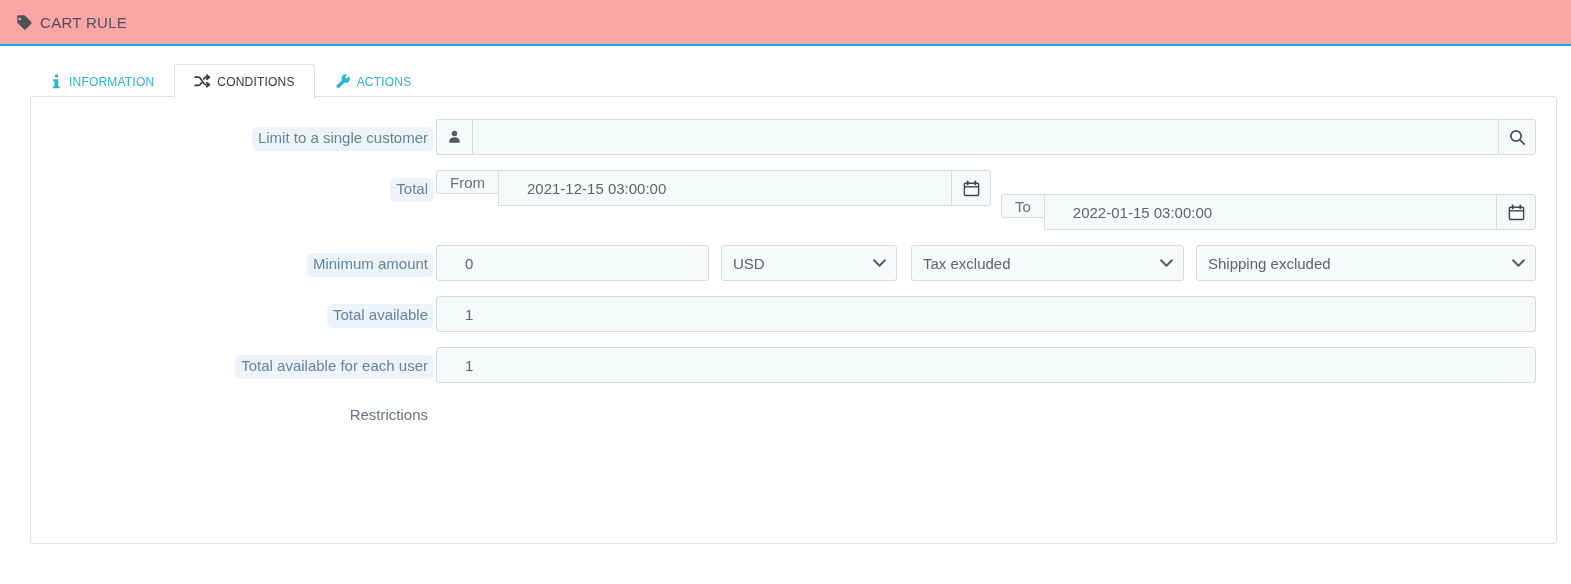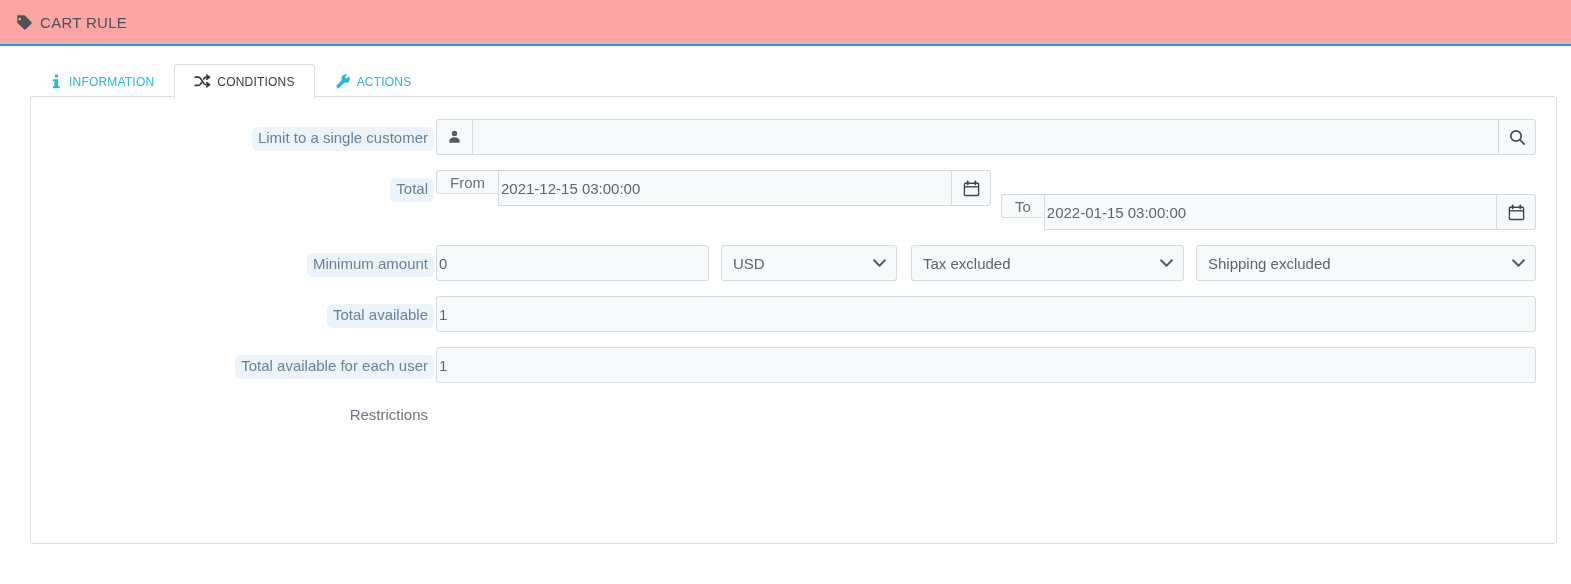--- a/index.html
+++ b/index.html
@@ -145,21 +145,21 @@
   }
 
   
   .inp {
     height: 36px;
     border: 1px solid #d6dbdf;
     background: #f7fafb;
     border-radius: 3px;
     font-size: 15px;
     color: #5d6470;
-    padding: 0 2px;
+    padding: 0 28px;
     outline: none;
     font-family: "Liberation Sans", sans-serif;
     width: 100%;
   }
   .inp::placeholder { color: #9aa4ae; }
 
   
   .grp {
     display: flex;
     width: 100%;

